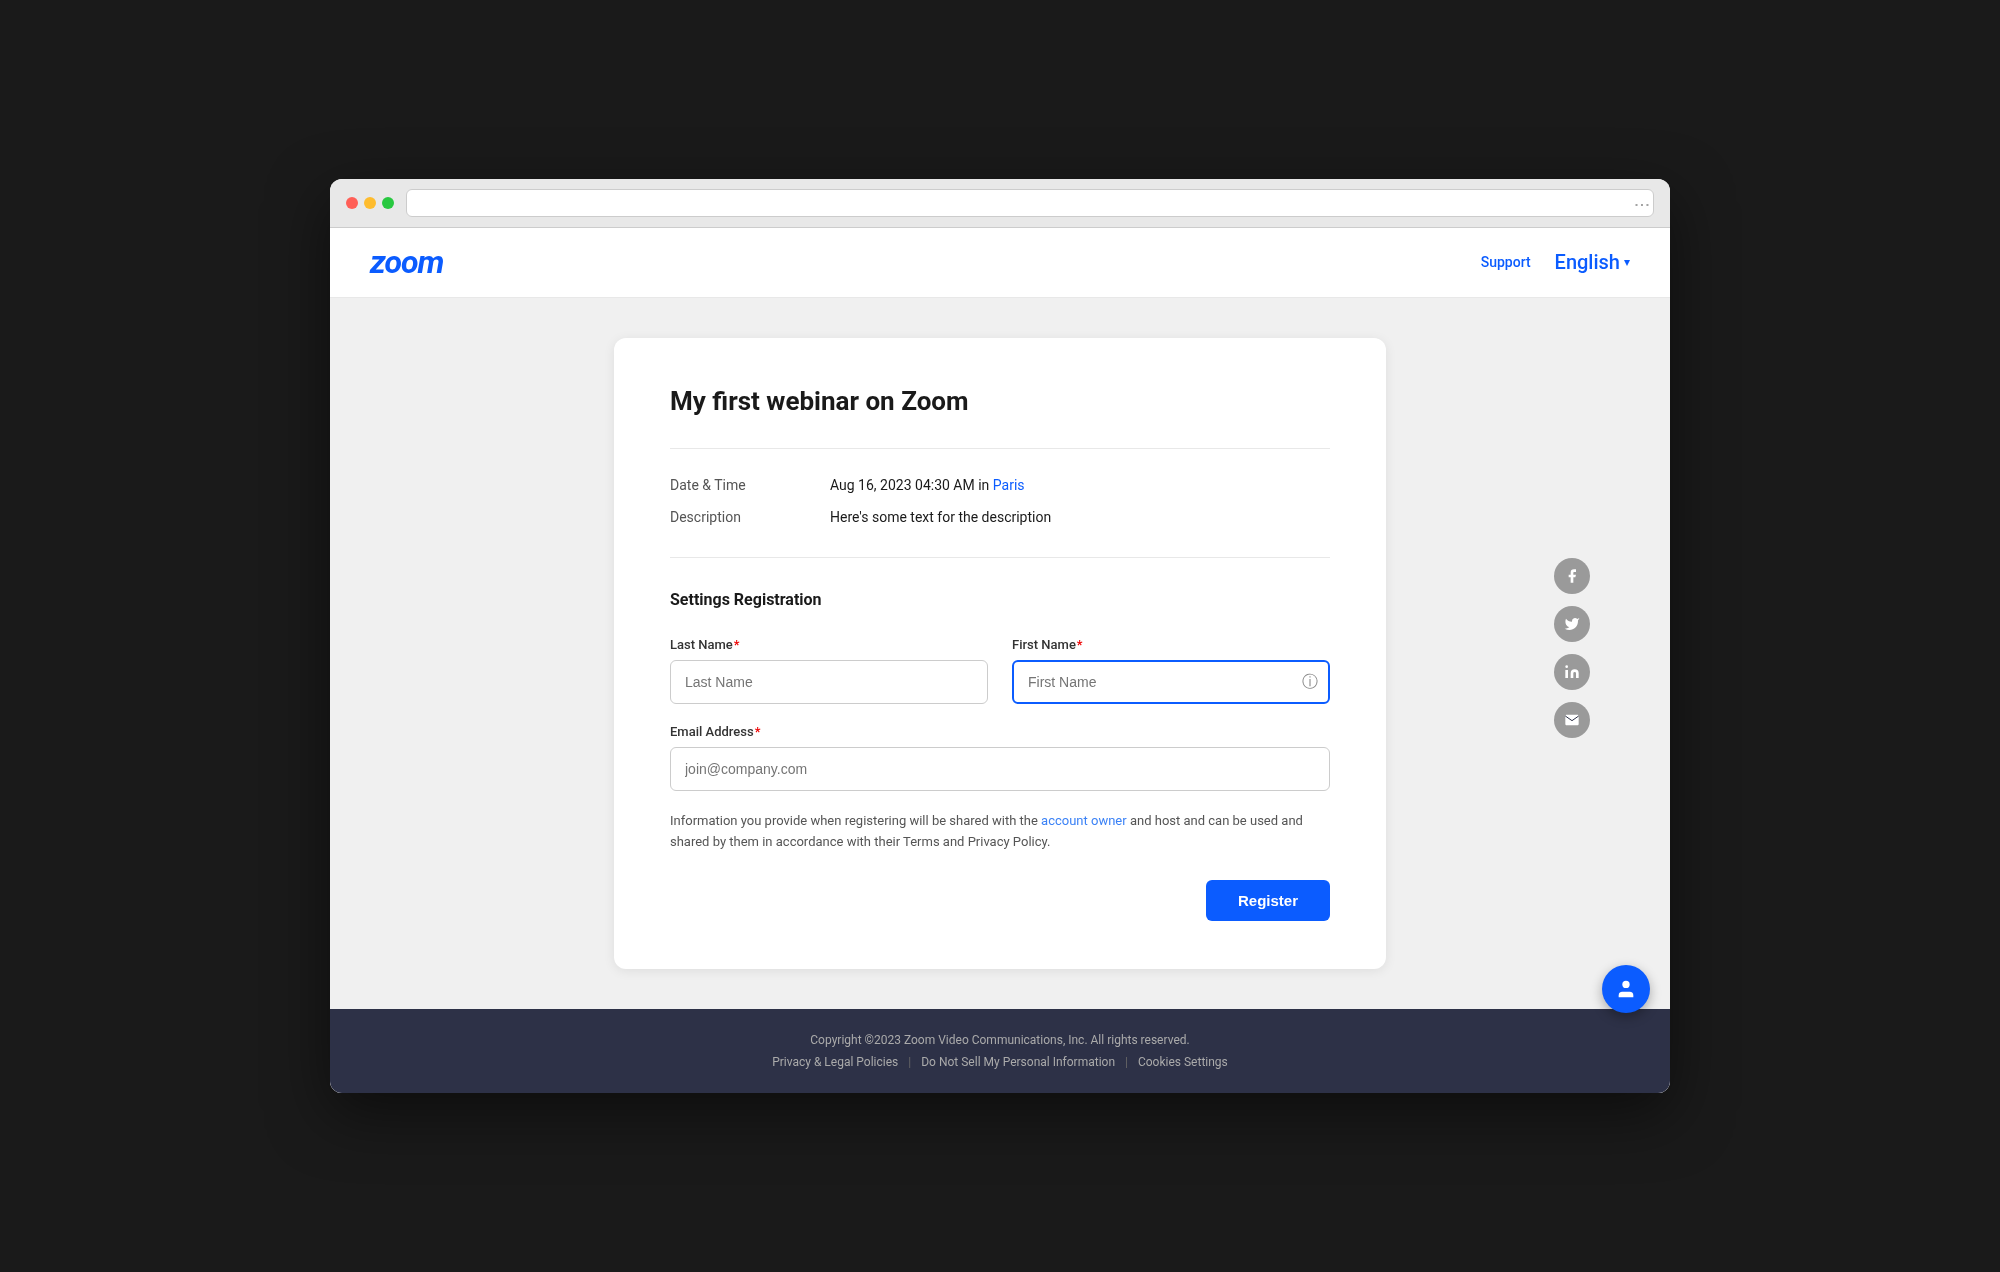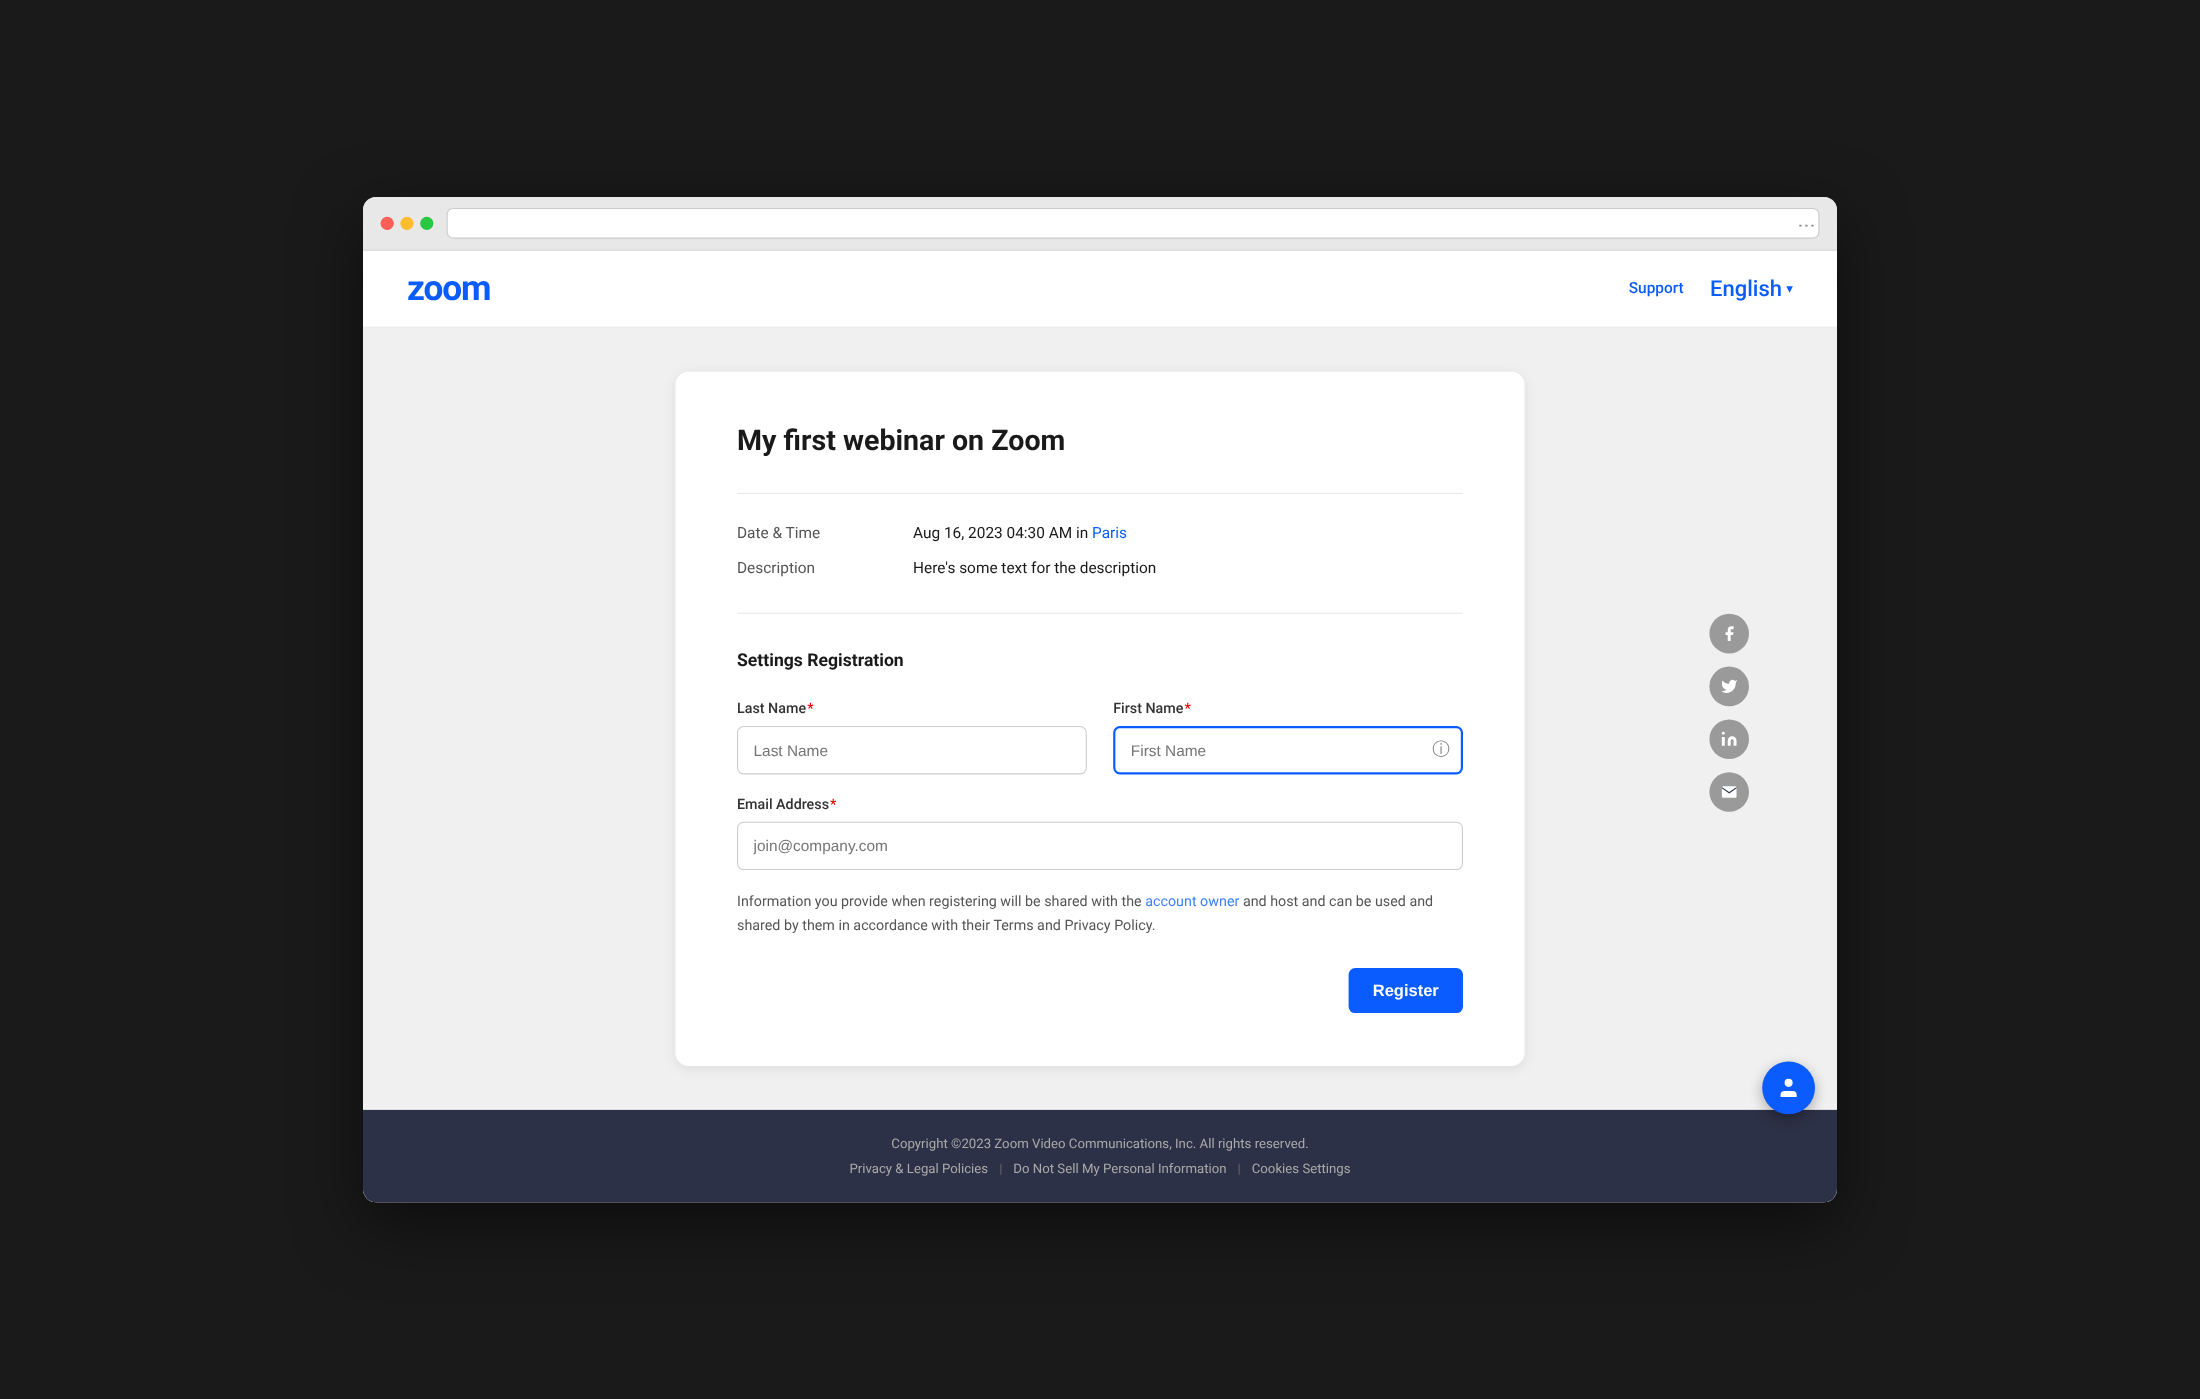--- a/index.html
+++ b/index.html
@@ -71,20 +71,21 @@
       align-items: center;
       justify-content: space-between;
       border-bottom: 1px solid #e8e8e8;
     }
 
     .zoom-logo {
       font-size: 32px;
       font-weight: 700;
       color: #0b5cff;
       letter-spacing: -1px;
+      font-style: italic;
     }
 
     .header-right {
       display: flex;
       align-items: center;
       gap: 24px;
     }
 
     .header-support {
       color: #0b5cff;
@@ -253,21 +254,21 @@
     .form-footer {
       display: flex;
       justify-content: flex-end;
     }
 
     .register-btn {
       background: #0b5cff;
       color: white;
       border: none;
       border-radius: 6px;
-      padding: 12px 22px;
+      padding: 12px 32px;
       font-size: 15px;
       font-weight: 600;
       cursor: pointer;
       transition: background 0.2s;
     }
 
     
     .social-sidebar {
       position: absolute;
       right: 80px;

